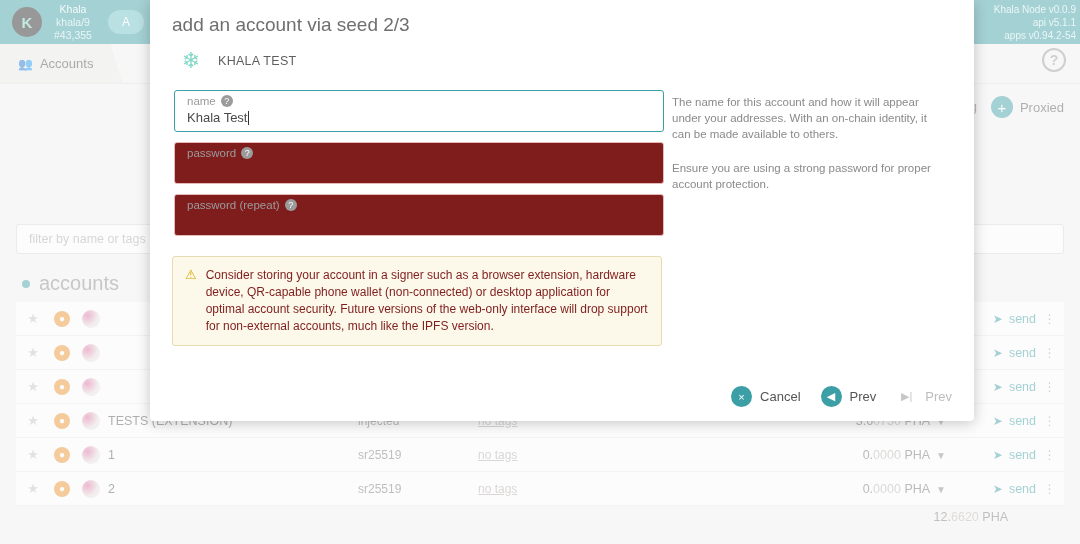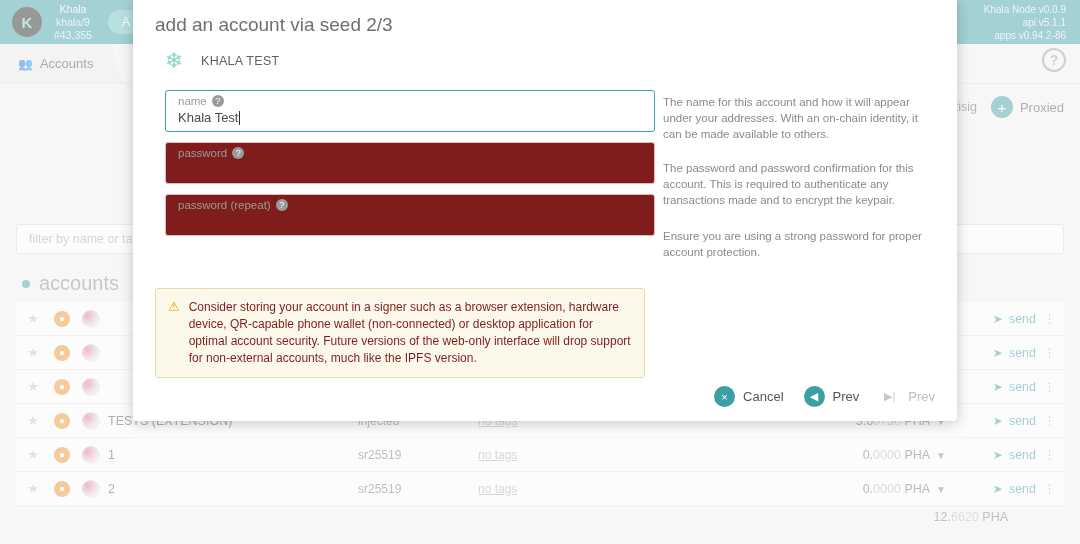--- a/index.html
+++ b/index.html
@@ -27,21 +27,21 @@
     color: #eafafa;
   }
   .acct-summary .nm { font-weight: 400; }
   .acct-summary .sub { color: #d5f0f0; }
   .acct-summary .num { color: #d5f0f0; }
   .chain-pill {
     margin-left: 16px; background: #6cc0c5; color: #fff; border-radius: 12px;
     height: 24px; padding: 0 14px; display: flex; align-items: center; font-size: 12px;
   }
   .topbar-right {
-    margin-left: auto; margin-right: 14px; text-align: right;
+    margin-left: auto; margin-right: 4px; text-align: right;
     font-size: 10px; line-height: 13px; color: #d9f2f2;
   }
   .subnav {
     position: absolute; top: 44px; left: 0; width: 1080px; height: 40px;
     background: #f5f4f3; border-bottom: 1px solid #e3e0de;
     display: flex; align-items: center;
   }
   .subnav-tab {
     height: 40px; display: flex; align-items: center; gap: 7px;
     padding: 0 18px; background: #eceae8; color: #4a4a4a; font-size: 13px;
@@ -110,38 +110,38 @@
   .send-cell .tri { color: #3c9fa6; font-size: 12px; }
   .kebab { width: 28px; text-align: center; color: #9a9a9a; letter-spacing: 1px; font-size: 12px;}
   .total-line {
     position: absolute; top: 510px; right: 72px; font-size: 12.5px; color: #7a7a7a;
   }
   .total-line .faded { color: #bdb8b5; }
 
   
   .scrim { position: absolute; inset: 0; background: rgba(250,250,250,0.55); }
   .modal {
-    position: absolute; left: 133px; top: 0; width: 824px; height: 421px;
+    position: absolute; left: 150px; top: 0; width: 824px; height: 421px;
     background: #fff; box-shadow: 0 2px 14px rgba(0,0,0,0.22);
     border-radius: 0 0 4px 4px;
   }
   .modal-title {
     padding: 14px 22px 10px 22px; font-size: 19px; color: #6f6f6f; font-weight: 400;
   }
   .seed-head { display: flex; align-items: center; gap: 14px; padding: 2px 22px 0 28px; }
   .seed-ident {
     width: 26px; height: 26px; flex: 0 0 auto;
     display: flex; align-items: center; justify-content: center;
     color: #7fd8c4; font-size: 22px;
   }
   .seed-text .seed-name { font-size: 12.5px; color: #5f5f5f; letter-spacing: .3px; }
   .seed-text .seed-addr {
     font-family: "Liberation Mono", monospace; font-size: 13.5px; color: #4e4e4e; margin-top: 3px;
   }
-  .form-area { display: flex; padding: 16px 22px 0 32px; gap: 8px; }
+  .form-area { display: flex; padding: 16px 22px 0 24px; gap: 8px; }
   .fields { width: 490px; }
   .field {
     position: relative; height: 42px; border-radius: 3px; margin-bottom: 10px;
     border: 1px solid #ddd; background: #fff; padding: 4px 12px;
   }
   .field.first { border-color: #3c9fa6; }
   .field.err { border-color: #e8b9b9; background: #7f1d1d; }
   .field-label {
     font-size: 11.5px; color: #9b9b9b; display: flex; align-items: center; gap: 5px;
   }
@@ -192,21 +192,21 @@
       <div class="nm">Khala</div>
       <div class="sub">khala/9</div>
       <div class="num">#43,355</div>
     </div>
     <div class="chain-pill">
         <span>A</span>
       </div>
     <div class="topbar-right">
       <div>Khala Node v0.0.9</div>
       <div>api v5.1.1</div>
-      <div>apps v0.94.2-86</div>
+      <div>apps v0.94.2-54</div>
     </div>
   </div>
 
   <div class="subnav">
     <div class="subnav-tab">
       <span class="people-icon">👥</span>
       <span>Accounts</span>
     </div>
   </div>
   <div class="help-circle">
@@ -378,21 +378,20 @@
         <div class="field err">
           <div class="field-label">
             <span>password (repeat)</span>
             <span class="qmark">?</span>
           </div>
           <div class="field-value"></div>
         </div>
       </div>
       <div class="helps">
         <p class="help-p">The name for this account and how it will appear under your addresses. With an on-chain identity, it can be made available to others.</p>
-        <p class="help-p p2">The password and password confirmation for this account. This is required to authenticate any transactions made and to encrypt the keypair.</p>
         <p class="help-p">Ensure you are using a strong password for proper account protection.</p>
       </div>
     </div>
 
     <div class="warning">
       <div class="warn-icon">⚠</div>
       <div class="warn-text">Consider storing your account in a signer such as a browser extension, hardware device, QR-capable phone wallet (non-connected) or desktop application for optimal account security. Future versions of the web-only interface will drop support for non-external accounts, much like the IPFS version.</div>
     </div>
 
     <div class="modal-actions">

